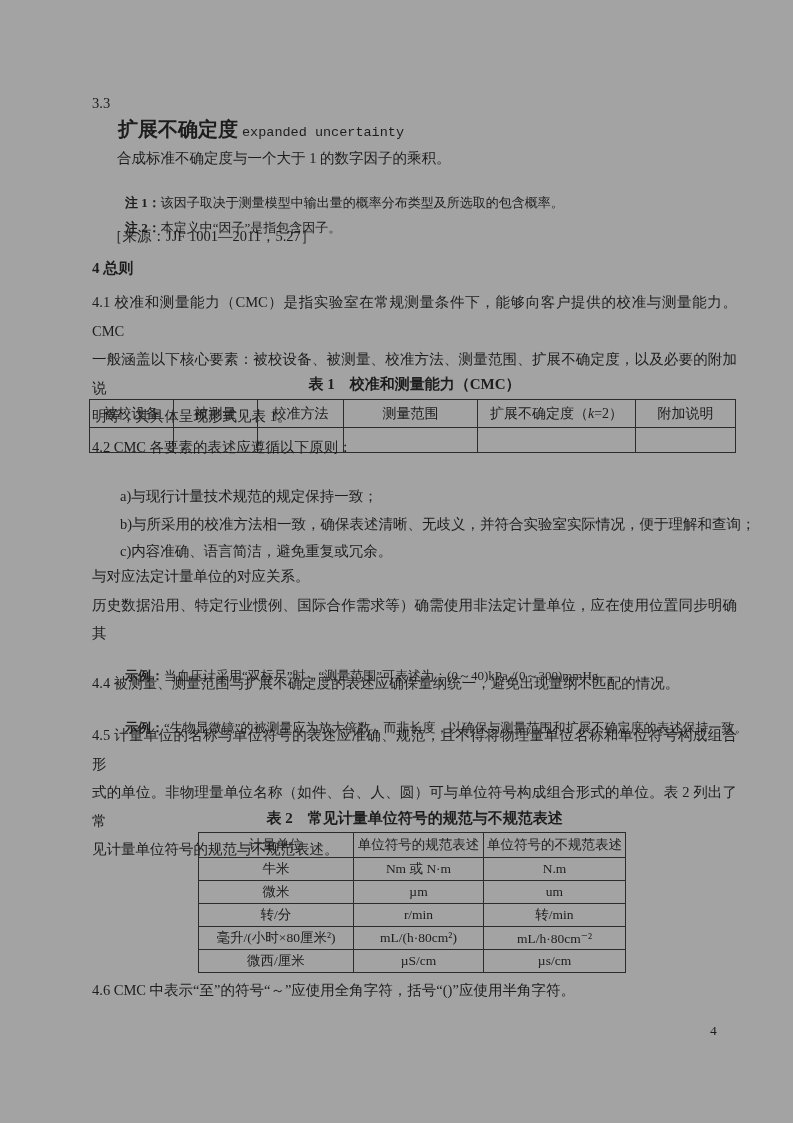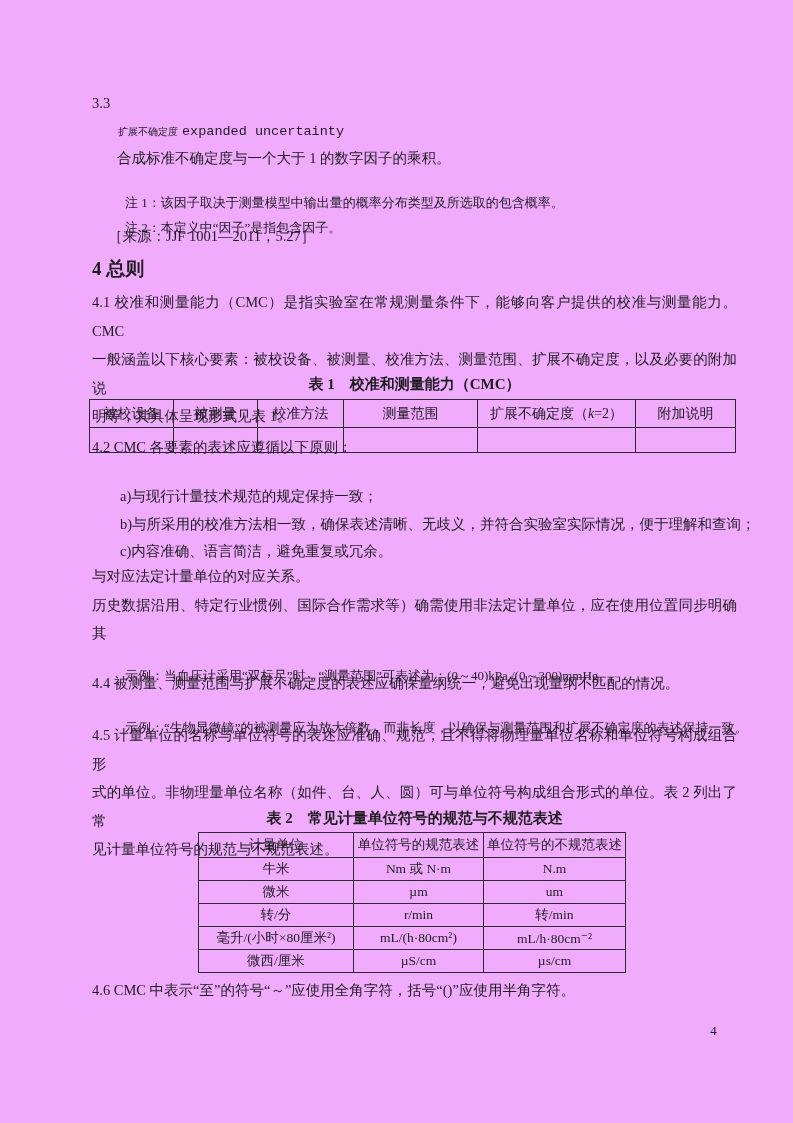--- a/index.html
+++ b/index.html
@@ -1,30 +1,30 @@
 <!DOCTYPE html>
 <html lang="zh"><head>
 <meta charset="utf-8">
 <style>
   html,body { margin:0; padding:0; background:#ffffff; }
   .page {
-    position:relative; width:793px; height:1123px; background:#f0abfc;
+    position:relative; width:793px; height:1123px; background:#a3a3a3;
     font-family:"Liberation Serif","DejaVu Serif",serif; color:#1d1d1d;
     overflow:hidden;
   }
   .abs { position:absolute; }
   .body-line { font-size:14.5px; line-height:20px; white-space:pre; }
   .small-line { font-size:13px; line-height:17px; white-space:pre; }
   .para { width:645px; font-size:14.5px; line-height:28.5px; }
   .para .ln { display:block; }
   .jfull { text-align:justify; text-align-last:justify; }
-  .bold { font-weight:normal; }
-  .term-zh { font-weight:normal; font-size:10px; }
+  .bold { font-weight:bold; }
+  .term-zh { font-weight:bold; font-size:20px; }
   .term-en { font-family:"Liberation Mono","DejaVu Sans Mono",monospace; font-size:13.5px; }
-  .heading { font-weight:bold; font-size:19px; line-height:21px; }
+  .heading { font-weight:bold; font-size:15px; line-height:21px; }
   .caption { width:645px; text-align:center; font-weight:bold; font-size:15px; line-height:20px; white-space:pre; }
   table { border-collapse:collapse; table-layout:fixed; }
   .t1 { width:646px; }
   .t1 th, .t1 td { border:1.4px solid #2b2b2b; font-weight:normal; text-align:center; font-size:14px; padding:0; }
   .t1 th { height:27px; }
   .t1 td { height:24px; }
   .t2 { width:427px; }
   .t2 th, .t2 td { border:1.4px solid #2b2b2b; font-weight:normal; text-align:center; font-size:13.5px; padding:0; }
   .t2 th { height:24px; }
   .t2 td { height:22px; }

